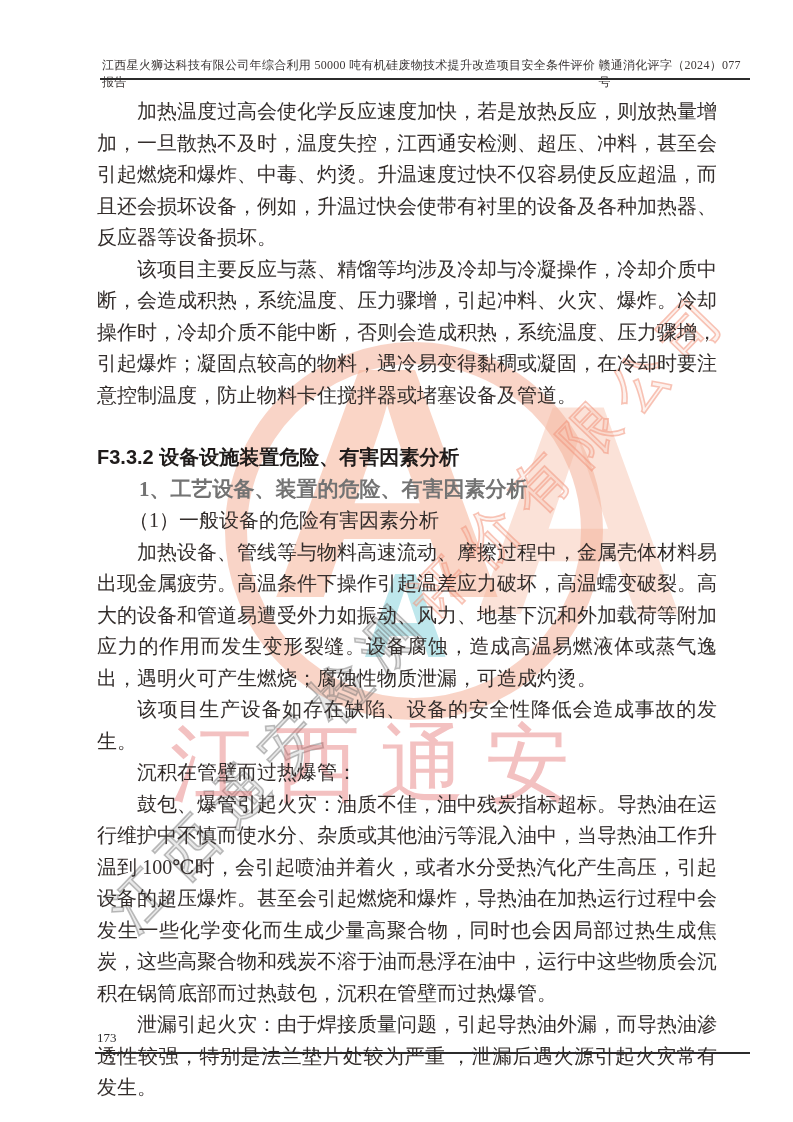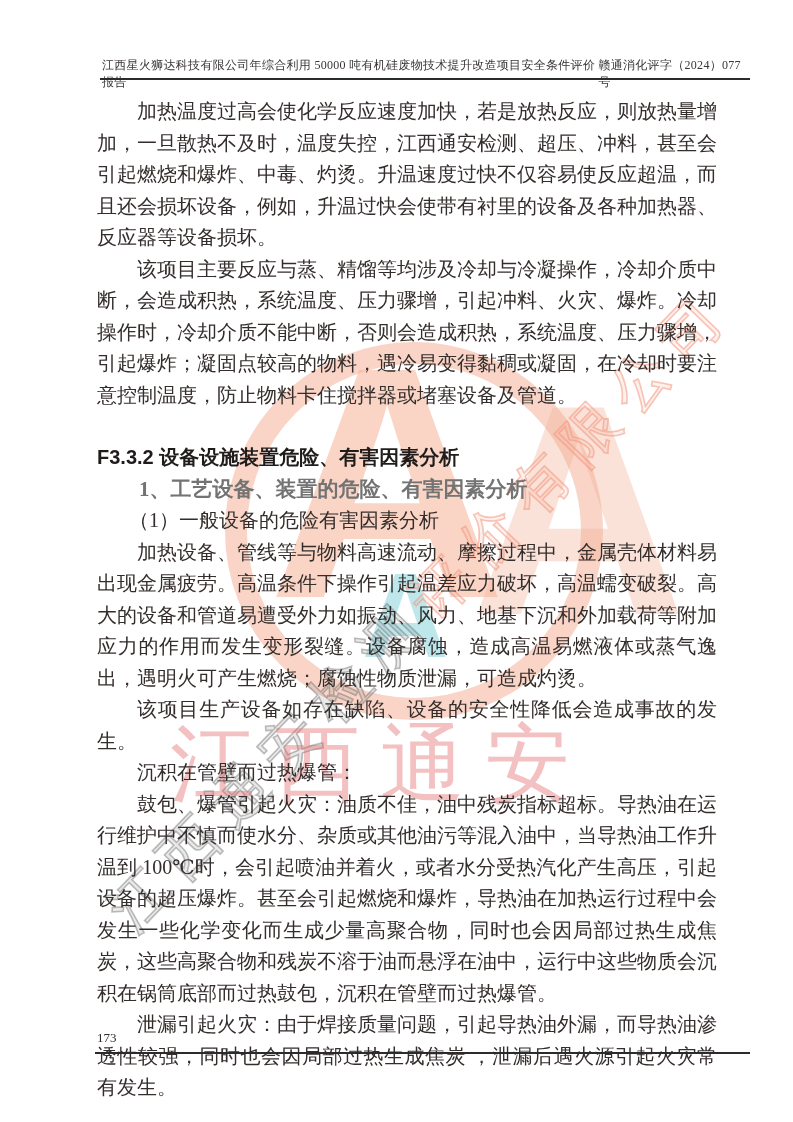--- a/index.html
+++ b/index.html
@@ -115,19 +115,19 @@
   <div class="content">
     <p>加热温度过高会使化学反应速度加快，若是放热反应，则放热量增加，一旦散热不及时，温度失控，江西通安检测、超压、冲料，甚至会引起燃烧和爆炸、中毒、灼烫。升温速度过快不仅容易使反应超温，而且还会损坏设备，例如，升温过快会使带有衬里的设备及各种加热器、反应器等设备损坏。</p>
     <p>该项目主要反应与蒸、精馏等均涉及冷却与冷凝操作，冷却介质中断，会造成积热，系统温度、压力骤增，引起冲料、火灾、爆炸。冷却操作时，冷却介质不能中断，否则会造成积热，系统温度、压力骤增，引起爆炸；凝固点较高的物料，遇冷易变得黏稠或凝固，在冷却时要注意控制温度，防止物料卡住搅拌器或堵塞设备及管道。</p>
     <p class="h1">F3.3.2 设备设施装置危险、有害因素分析</p>
     <p class="h2">1、工艺设备、装置的危险、有害因素分析</p>
     <p class="h3">（1）一般设备的危险有害因素分析</p>
     <p>加热设备、管线等与物料高速流动、摩擦过程中，金属壳体材料易出现金属疲劳。高温条件下操作引起温差应力破坏，高温蠕变破裂。高大的设备和管道易遭受外力如振动、风力、地基下沉和外加载荷等附加应力的作用而发生变形裂缝。设备腐蚀，造成高温易燃液体或蒸气逸出，遇明火可产生燃烧；腐蚀性物质泄漏，可造成灼烫。</p>
     <p>该项目生产设备如存在缺陷、设备的安全性降低会造成事故的发生。</p>
     <p>沉积在管壁而过热爆管：</p>
     <p>鼓包、爆管引起火灾：油质不佳，油中残炭指标超标。导热油在运行维护中不慎而使水分、杂质或其他油污等混入油中，当导热油工作升温到 100℃时，会引起喷油并着火，或者水分受热汽化产生高压，引起设备的超压爆炸。甚至会引起燃烧和爆炸，导热油在加热运行过程中会发生一些化学变化而生成少量高聚合物，同时也会因局部过热生成焦炭，这些高聚合物和残炭不溶于油而悬浮在油中，运行中这些物质会沉积在锅筒底部而过热鼓包，沉积在管壁而过热爆管。</p>
-    <p>泄漏引起火灾：由于焊接质量问题，引起导热油外漏，而导热油渗透性较强，同时也会因局部过热生成焦炭 ，泄漏后遇火源引起火灾常有发生。</p>
+    <p>泄漏引起火灾：由于焊接质量问题，引起导热油外漏，而导热油渗透性较强，特别是法兰垫片处较为严重 ，泄漏后遇火源引起火灾常有发生。</p>
   </div>
 
   <div class="page-number">173</div>
   <div class="footer-rule"></div>
 
 </div>
 
 </body></html>

